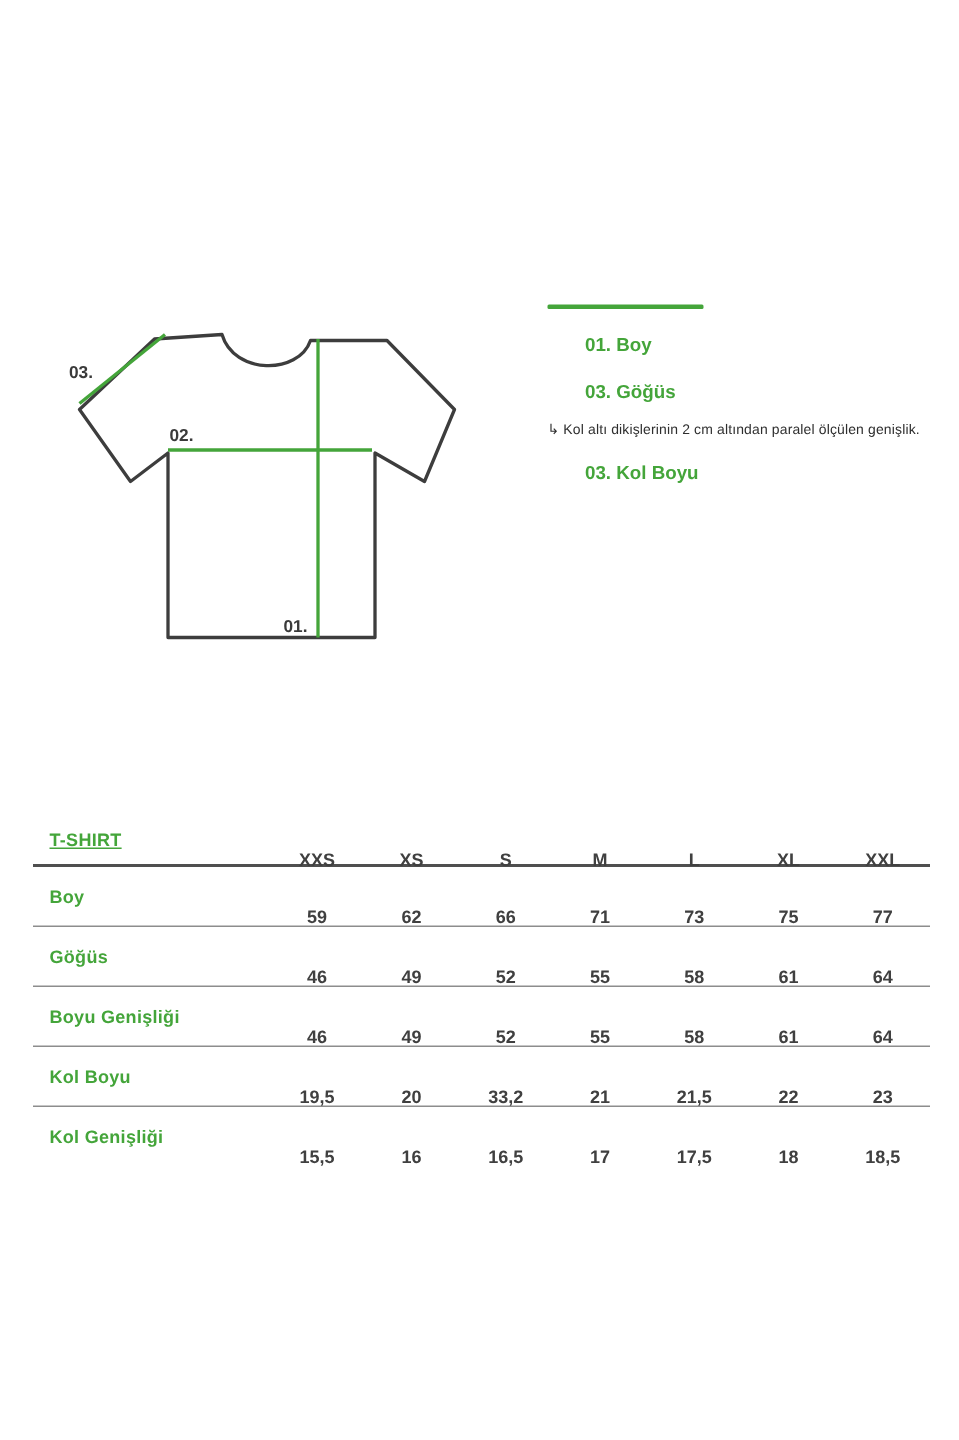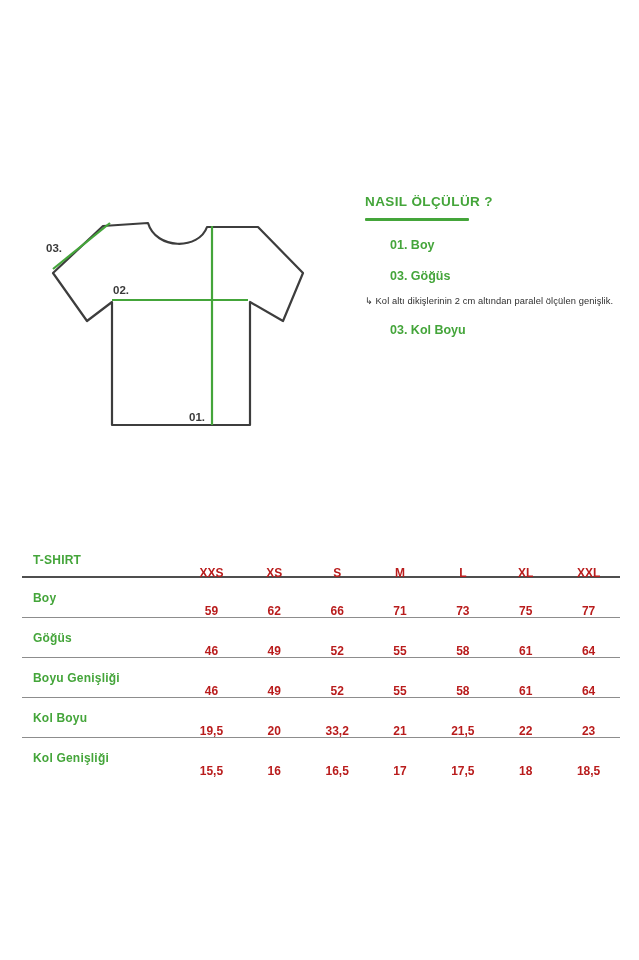--- a/index.html
+++ b/index.html
@@ -70,26 +70,26 @@
     border-bottom: 2px solid #4f4f4f;
   }
   .t-row:last-child { border-bottom: none; }
   .t-label {
     padding-left: 11px;
     font-size: 12px;
     font-weight: 700;
     color: #44a53a;
     letter-spacing: 0.2px;
   }
-  .t-head .t-label { color: #44a53a; }
+  .t-head .t-label { color: #44a53a; text-decoration: underline; }
   .t-cell {
     text-align: center;
     font-size: 12px;
     font-weight: 700;
-    color: #b91c1c;
+    color: #404040;
     margin-top: 26px;
   }
 </style>
 </head>
 <body>
 
 <svg class="diagram" viewBox="0 0 300 260" xmlns="http://www.w3.org/2000/svg">
 
   <path d="M 118 33
            C 126 60, 169 60, 177 37
@@ -110,21 +110,20 @@
   <line x1="82" y1="110" x2="218" y2="110" stroke="#44a53a" stroke-width="2.2"></line>
 
   <line x1="23" y1="79" x2="80" y2="33" stroke="#44a53a" stroke-width="2.2"></line>
 
   <text x="16" y="62" font-family="Liberation Sans, sans-serif" font-size="11.5" font-weight="700" fill="#3a3a3a">03.</text>
   <text x="83" y="104" font-family="Liberation Sans, sans-serif" font-size="11.5" font-weight="700" fill="#3a3a3a">02.</text>
   <text x="159" y="231" font-family="Liberation Sans, sans-serif" font-size="11.5" font-weight="700" fill="#3a3a3a">01.</text>
 </svg>
 
 <div class="howto">
-  <div class="howto-title">NASIL ÖLÇÜLÜR ?</div>
   <div class="howto-underline"></div>
 
   <div>
     <div class="howto-item-heading">01. Boy</div>
   </div>
   <div>
     <div class="howto-item-heading">03. Göğüs</div>
     <div class="howto-item-desc">↳ Kol altı dikişlerinin 2 cm altından paralel ölçülen genişlik.</div>
   </div>
   <div>

